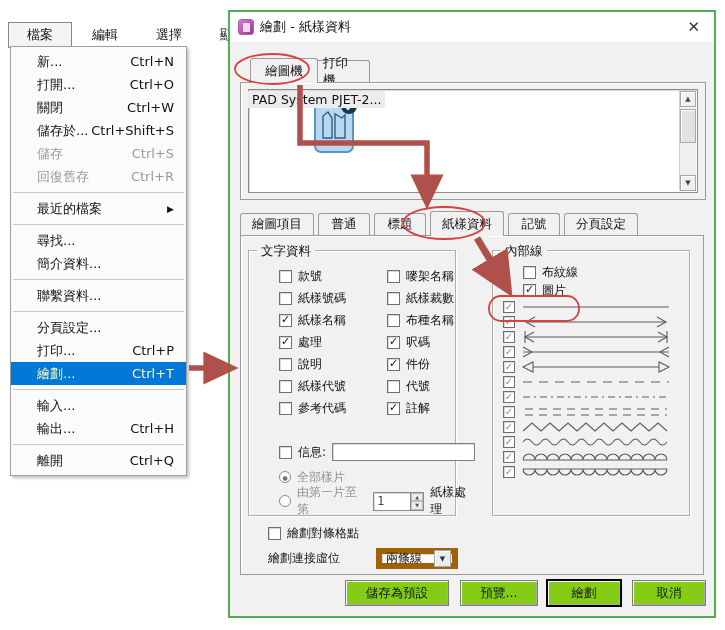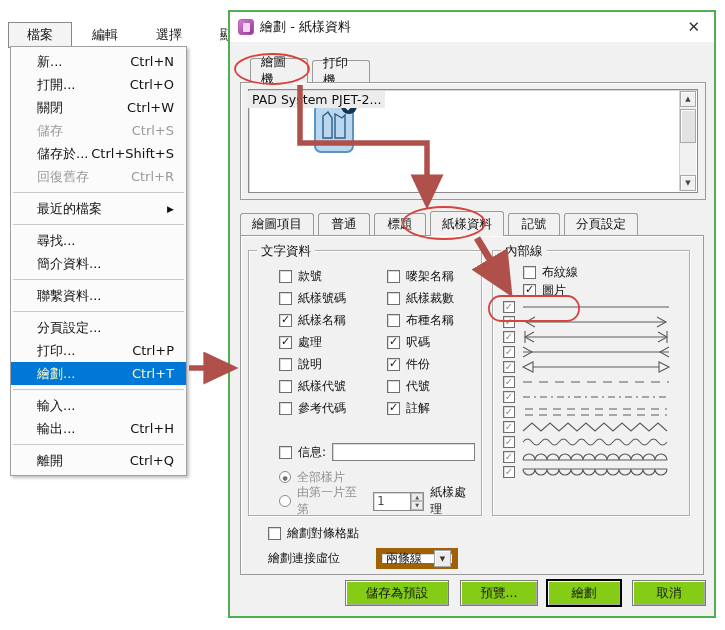--- a/index.html
+++ b/index.html
@@ -111,27 +111,27 @@
       <span class="key">Ctrl+N</span>
     </div>
     <div class="mi">
       <span>打開...</span>
       <span class="key">Ctrl+O</span>
     </div>
     <div class="mi">
       <span>關閉</span>
       <span class="key">Ctrl+W</span>
     </div>
+    <div class="mi">
+      <span>儲存於...</span>
+      <span class="key">Ctrl+Shift+S</span>
+    </div>
     <div class="mi dis">
       <span>儲存</span>
       <span class="key">Ctrl+S</span>
-    </div>
-    <div class="mi">
-      <span>儲存於...</span>
-      <span class="key">Ctrl+Shift+S</span>
     </div>
     <div class="mi dis">
       <span>回復舊存</span>
       <span class="key">Ctrl+R</span>
     </div>
     <div class="msep"></div>
     <div class="mi">
       <span>最近的檔案</span>
       <span class="subarrow">▶</span>
     </div>
@@ -174,21 +174,21 @@
   </div>
 
   <div class="dialog">
 
     <div class="titlebar">
       <div class="app-ico"></div>
       <div class="ttl">繪劃 - 紙樣資料</div>
       <div class="close-x">✕</div>
     </div>
 
-    <div class="tab" style="left:20px; top:46px; width:58px; z-index:2; height:25px;">繪圖機</div>
+    <div class="tab" style="left:20px; top:46px; width:68px; z-index:2; height:25px;">繪圖機</div>
     <div class="tab" style="left:82px; top:48px; width:58px; height:23px;">打印機</div>
     <div class="tabpage" style="left:10px; top:70px; width:466px; height:118px;"></div>
 
     <div class="listbox" style="left:18px; top:77px; width:450px; height:104px;">
 
       <svg width="46" height="58" style="position:absolute; left:62px; top:8px;" viewBox="0 0 46 58">
         <rect x="4" y="6" width="38" height="48" rx="6" fill="#b9d7ef" stroke="#5b93c4" stroke-width="2"></rect>
         <path d="M12 40 V18 l5 -4 4 6 v20 z" fill="none" stroke="#2e5f8a" stroke-width="1.4"></path>
         <path d="M24 40 V16 l7 4 3 -3 v23 z" fill="none" stroke="#2e5f8a" stroke-width="1.4"></path>
         <path d="M8 44 h30" stroke="#2e5f8a" stroke-width="1.4"></path>
@@ -204,21 +204,21 @@
     <div class="plotter-label">PAD System PJET-2...</div>
 
     <div class="tab" style="left:10px;  top:201px; width:74px; height:22px;">繪圖項目</div>
     <div class="tab" style="left:88px;  top:201px; width:52px; height:22px;">普通</div>
     <div class="tab" style="left:144px; top:201px; width:52px; height:22px;">標題</div>
     <div class="tab" style="left:200px; top:199px; width:74px; height:25px; z-index:2;">紙樣資料</div>
     <div class="tab" style="left:278px; top:201px; width:52px; height:22px;">記號</div>
     <div class="tab" style="left:334px; top:201px; width:74px; height:22px;">分頁設定</div>
     <div class="tabpage" style="left:10px; top:223px; width:464px; height:340px;"></div>
 
-    <div class="group" style="left:18px; top:238px; width:234px; height:266px;">
+    <div class="group" style="left:18px; top:238px; width:208px; height:266px;">
       <div class="legend">文字資料</div>
 
       <div class="col" style="position:absolute; left:10px; top:14px; display:flex; flex-direction:column;">
         <div class="row" style="height:22px;">
           <span class="cb"></span>
           <span>款號</span>
         </div>
         <div class="row" style="height:22px;">
           <span class="cb"></span>
           <span>紙樣號碼</span>

